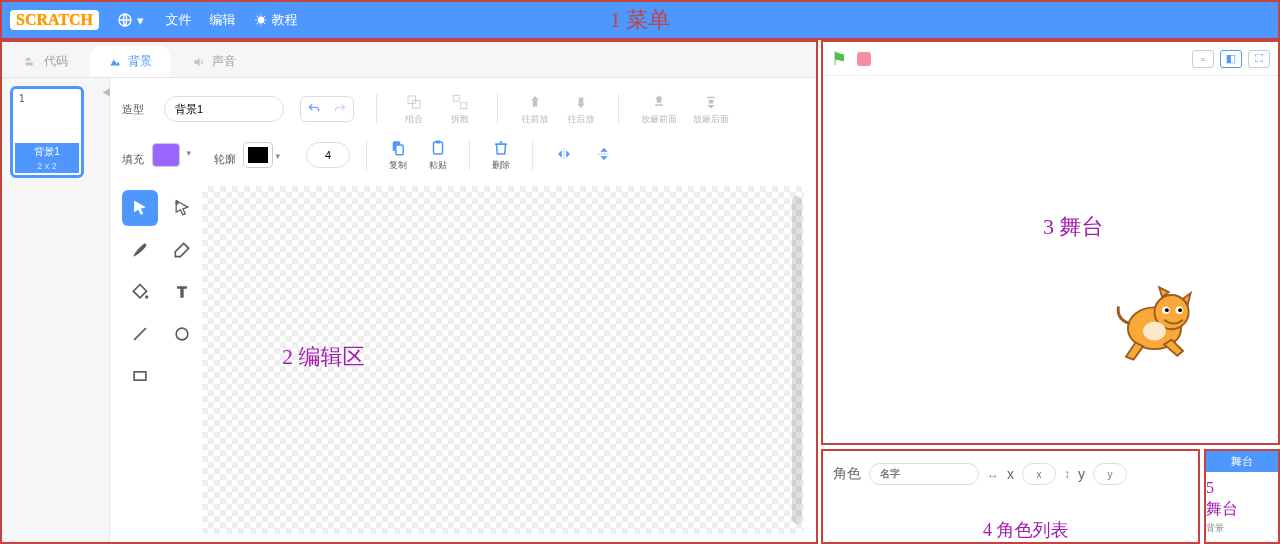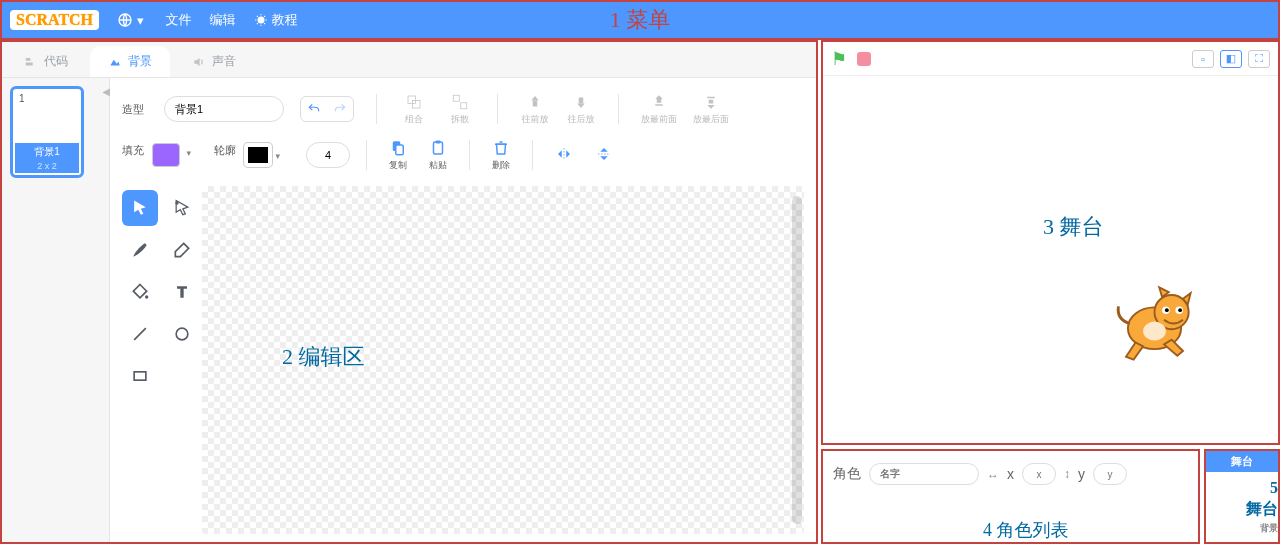--- a/index.html
+++ b/index.html
@@ -13,21 +13,21 @@
 .menu-item svg, .menu-item .glyph { margin-right: 4px; }
 .menu-annot { position: absolute; left: 50%; transform: translateX(-50%); color: #c4433f; font-size: 22px; font-family: "SimSun", serif; }
 
 
 .main { display: flex; height: 504px; }
 .left { width: 818px; border: 2px solid #c4433f; position: relative; display: flex; flex-direction: column; }
 .right-col { flex: 1; display: flex; flex-direction: column; }
 .stage-panel { height: 405px; border: 2px solid #c4433f; margin-left: 3px; position: relative; background: #fff; }
 .bottom-row { display: flex; flex: 1; margin-left: 3px; }
 .sprite-panel { flex: 1; border: 2px solid #c4433f; margin-top: 4px; position: relative; padding: 8px 10px; }
-.stage-small { width: 76px; border: 2px solid #c4433f; margin-left: 4px; margin-top: 4px; position: relative; display: flex; flex-direction: column; align-items: flex-end; font-weight: bold; }
+.stage-small { width: 76px; border: 2px solid #c4433f; margin-left: 4px; margin-top: 4px; position: relative; display: flex; flex-direction: column; align-items: flex-start; }
 
 
 .tabs { height: 36px; background: #f6f6f7; display: flex; align-items: flex-end; border-bottom: 1px solid #e5e5e5; }
 .tab { padding: 7px 18px; color: #9aa0a6; cursor: pointer; display: flex; align-items: center; border-radius: 10px 10px 0 0; margin-left: 4px; margin-top: 32px; }
 .tab.active { background: #fff; color: #4d97ff; }
 .tab .ico { width: 14px; height: 14px; margin-right: 6px; }
 
 
 .editor-body { flex: 1; display: flex; }
 .costume-list { width: 108px; background: #f6f6f7; border-right: 1px solid #e5e5e5; padding: 8px; position: relative; }
@@ -45,39 +45,39 @@
 .lbl { font-size: 11px; color: #555; margin-right: 4px; }
 .costume-name { border: 1px solid #ddd; border-radius: 16px; height: 26px; width: 120px; padding: 0 10px; font-size: 11px; }
 .btn-pair { display: flex; border: 1px solid #ddd; border-radius: 6px; overflow: hidden; height: 26px; }
 .btn-pair span { width: 26px; display: flex; align-items: center; justify-content: center; color: #4d97ff; cursor: pointer; }
 .tool-btn { display: flex; flex-direction: column; align-items: center; color: #b8b8b8; font-size: 9px; cursor: pointer; min-width: 30px; }
 .tool-btn svg { width: 18px; height: 18px; margin-bottom: 2px; fill: #c2c2c2; }
 .tool-btn.blue svg { fill: #4d97ff; }
 .tool-btn.blue { color: #666; }
 .vsep { width: 1px; height: 30px; background: #e5e5e5; margin: 0 6px; }
 
-.swatch-wrap { display: flex; align-items: flex-start; }
+.swatch-wrap { display: flex; align-items: flex-end; }
 .swatch { width: 28px; height: 24px; border: 1px solid #ccc; border-radius: 4px; display: inline-block; margin-left: 4px; position: relative; }
 .swatch .dd { position: absolute; right: -12px; top: 4px; color: #888; font-size: 9px; }
 .num-input { border: 1px solid #ddd; border-radius: 16px; height: 26px; width: 44px; text-align: center; font-size: 11px; }
 
 .paint-row { flex: 1; display: flex; margin-top: 8px; }
 .tool-grid { width: 80px; display: grid; grid-template-columns: 36px 36px; grid-auto-rows: 36px; gap: 6px; align-content: start; padding-top: 4px; }
 .tool { width: 36px; height: 36px; border-radius: 6px; display: flex; align-items: center; justify-content: center; cursor: pointer; }
 .tool.sel { background: #4d97ff; }
 .tool svg { width: 20px; height: 20px; fill: #565d66; }
 .tool.sel svg { fill: #fff; }
 .canvas-wrap { flex: 1; position: relative; }
 .canvas { position: absolute; inset: 0; background-color: #fff; background-image:
   linear-gradient(45deg,#eee 25%,transparent 25%),linear-gradient(-45deg,#eee 25%,transparent 25%),
   linear-gradient(45deg,transparent 75%,#eee 75%),linear-gradient(-45deg,transparent 75%,#eee 75%);
   background-size: 12px 12px; background-position: 0 0,0 6px,6px -6px,-6px 0; border-radius: 4px; }
 .scrollbar { position: absolute; right: 2px; top: 10px; bottom: 10px; width: 10px; background: rgba(0,0,0,0.12); border-radius: 5px; }
 
-.annot { position: absolute; color: #0369a1; font-family: "SimSun", serif; }
+.annot { position: absolute; color: #a21caf; font-family: "SimSun", serif; }
 .annot.a2 { left: 280px; top: 300px; font-size: 22px; }
 .annot.a3 { left: 220px; top: 170px; font-size: 22px; }
 .annot.a4 { left: 160px; bottom: 0px; font-size: 18px; }
 .annot.a5 { top: 28px; font-size: 16px; text-align: center; }
 .annot.a5b { top: 48px; font-size: 16px; }
 
 
 .stage-top { height: 34px; display: flex; align-items: center; justify-content: space-between; padding: 0 8px; border-bottom: 1px solid #eee; }
 .stage-ctrl { display: flex; gap: 10px; align-items: center; }
 .flag { color: #4cbf56; font-size: 18px; cursor: pointer; }

